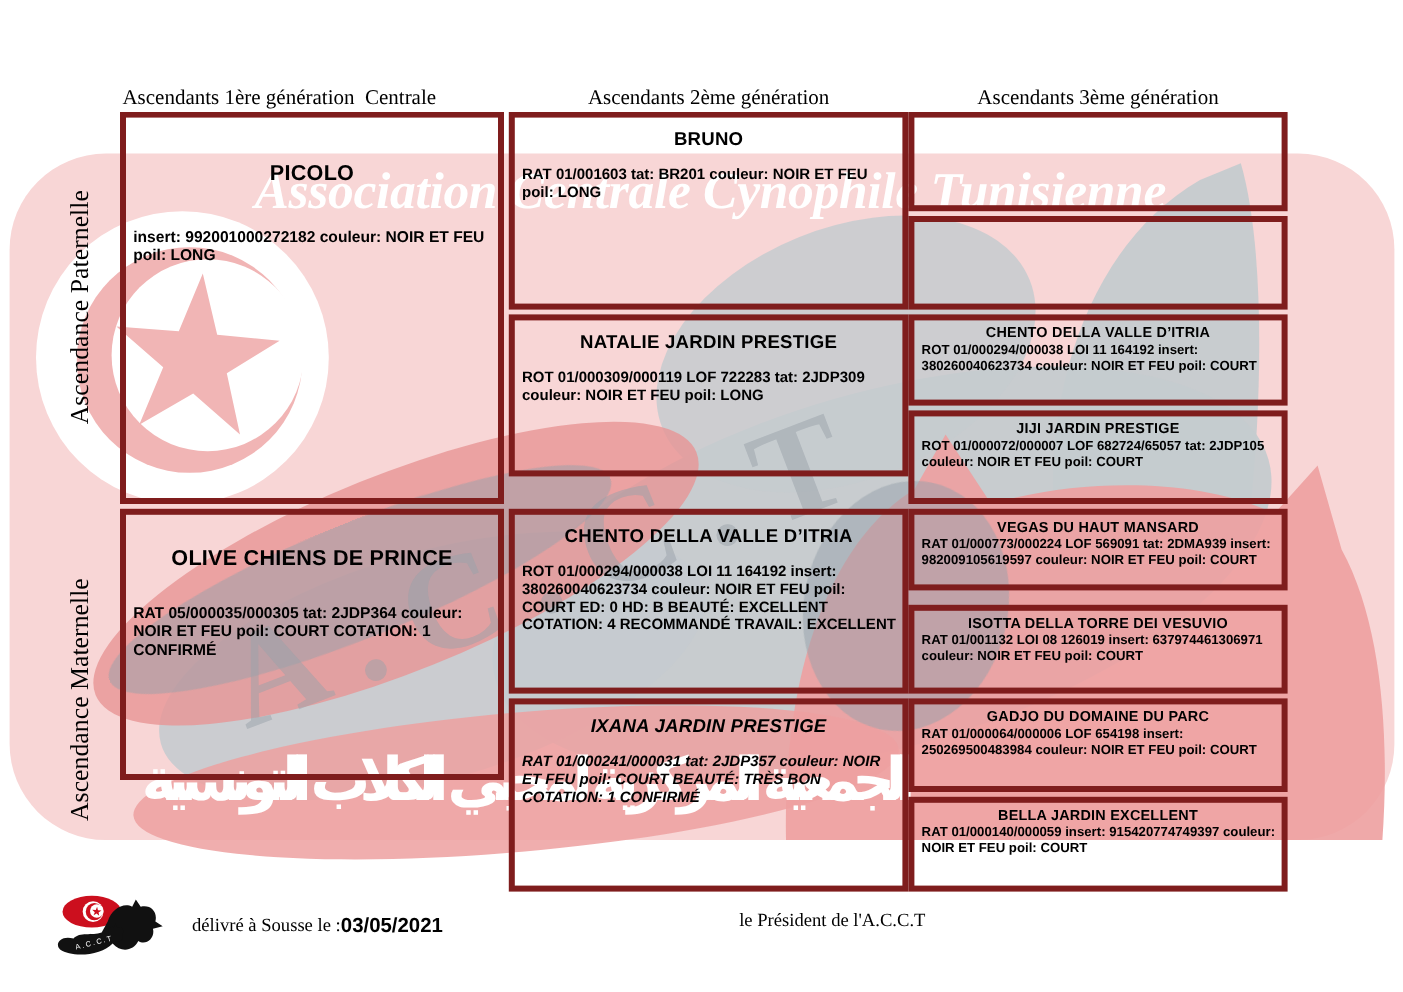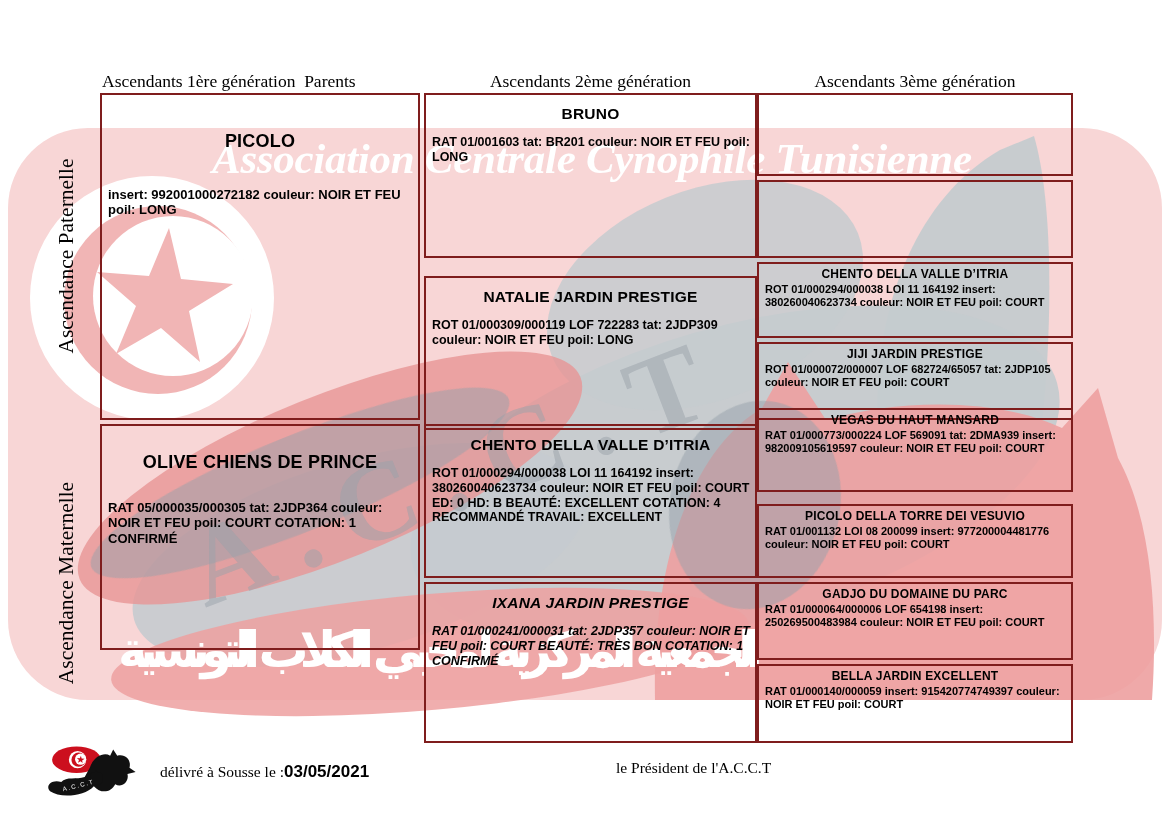--- a/index.html
+++ b/index.html
@@ -12,45 +12,45 @@
   #hdr-gen1{left:102px;width:322px;text-align:left;}
   #hdr-gen2{left:424px;width:333px;text-align:center;}
   #hdr-gen3{left:757px;width:316px;text-align:center;}
 
   .side-label{position:absolute;width:280px;height:26px;text-align:center;
               font-family:"Liberation Serif",serif;font-size:21.5px;color:#000;
               transform:rotate(-90deg);}
   #lbl-paternal{left:-73px;top:243px;}
   #lbl-maternal{left:-73px;top:570px;}
 
-  .box{position:absolute;border:2px solid #7f1d1d;box-sizing:border-box;overflow:hidden;}
+  .box{position:absolute;border:5px solid #7f1d1d;box-sizing:border-box;overflow:hidden;}
   .dog-name{font-weight:bold;text-align:center;color:#000;line-height:1.12;letter-spacing:.2px;}
   .dog-details{font-weight:bold;text-align:left;color:#000;line-height:1.17;padding:0 5px 0 6px;}
 
   #box-sire{left:100px;top:93px;width:320px;height:327px;}
   #box-dam {left:100px;top:424px;width:320px;height:226px;}
   #box-sire .dog-name,#box-dam .dog-name{font-size:18px;}
   #box-sire .dog-details,#box-dam .dog-details{font-size:13px;}
   #box-sire .dog-name{margin-top:36px;} #box-sire .dog-details{margin-top:36px;}
   #box-dam  .dog-name{margin-top:26px;} #box-dam  .dog-details{margin-top:28px;}
 
   .g2{left:424px;width:333px;}
   #box-g2-1{top:93px;height:165px;}
-  #box-g2-2{top:276px;height:154px;}
+  #box-g2-2{top:262px;height:135px;}
   #box-g2-3{top:424px;height:154px;}
   #box-g2-4{top:582px;height:161px;font-style:italic;}
   .g2 .dog-name{font-size:15.5px;margin-top:10px;}
   .g2 .dog-details{font-size:12.5px;margin-top:13px;}
 
   .g3{left:757px;width:316px;}
   #box-g3-1{top:93px;height:83px;}
   #box-g3-2{top:180px;height:78px;}
   #box-g3-3{top:262px;height:76px;}
   #box-g3-4{top:342px;height:78px;}
-  #box-g3-5{top:408px;height:84px;}
+  #box-g3-5{top:424px;height:68px;}
   #box-g3-6{top:504px;height:74px;}
   #box-g3-7{top:582px;height:78px;}
   #box-g3-8{top:664px;height:79px;}
   .g3 .dog-name{font-size:12px;margin-top:4px;}
   .g3 .dog-details{font-size:11px;margin-top:2px;}
 
   .footer-text{position:absolute;color:#000;}
   #issue-label{left:160px;top:763px;font-family:"Liberation Serif",serif;font-size:15.5px;}
   #issue-date{left:284px;top:762px;font-size:17px;font-weight:bold;}
   #president-label{left:616px;top:759px;font-family:"Liberation Serif",serif;font-size:15.5px;}
@@ -86,21 +86,21 @@
     <g fill="#96a1aa" opacity="0.5">
       <ellipse cx="300" cy="483" rx="225" ry="48" transform="rotate(-22 300 483)"></ellipse>
       <ellipse cx="755" cy="505" rx="85" ry="105" transform="rotate(12 755 505)"></ellipse>
     </g>
 
     <text transform="translate(205,608) rotate(-21)" font-family="Liberation Serif, serif" font-size="112" font-weight="bold" fill="#99a1a9" opacity="0.5" letter-spacing="24">A.C.C.T</text>
     <text x="212" y="173" font-family="Liberation Serif, serif" font-style="italic" font-weight="bold" font-size="43" fill="#ffffff" textLength="760">Association Centrale Cynophile Tunisienne</text>
     <text x="118" y="667" font-family="DejaVu Sans, sans-serif" font-weight="bold" font-size="50" fill="#ffffff" textLength="645">الجمعية المركزية لمحبي الكلاب التونسية</text>
   </svg>
 
-  <div class="col-header" id="hdr-gen1">Ascendants 1ère génération  Parents</div>
+  <div class="col-header" id="hdr-gen1">Ascendants 1ère génération  Centrale</div>
   <div class="col-header" id="hdr-gen2">Ascendants 2ème génération</div>
   <div class="col-header" id="hdr-gen3">Ascendants 3ème génération</div>
 
   <div class="side-label" id="lbl-paternal">Ascendance Paternelle</div>
   <div class="side-label" id="lbl-maternal">Ascendance Maternelle</div>
 
   <div class="box" id="box-sire">
     <div class="dog-name">PICOLO</div>
     <div class="dog-details">insert: 992001000272182 couleur: NOIR ET FEU poil: LONG</div>
   </div>
@@ -140,22 +140,22 @@
   </div>
   <div class="box g3" id="box-g3-4">
     <div class="dog-name">JIJI JARDIN PRESTIGE</div>
     <div class="dog-details">ROT 01/000072/000007 LOF 682724/65057 tat: 2JDP105 couleur: NOIR ET FEU poil: COURT</div>
   </div>
   <div class="box g3" id="box-g3-5">
     <div class="dog-name">VEGAS DU HAUT MANSARD</div>
     <div class="dog-details">RAT 01/000773/000224 LOF 569091 tat: 2DMA939 insert: 982009105619597 couleur: NOIR ET FEU poil: COURT</div>
   </div>
   <div class="box g3" id="box-g3-6">
-    <div class="dog-name">PICOLO DELLA TORRE DEI VESUVIO</div>
-    <div class="dog-details">RAT 01/001132 LOI 08 200099 insert: 977200004481776 couleur: NOIR ET FEU poil: COURT</div>
+    <div class="dog-name">ISOTTA DELLA TORRE DEI VESUVIO</div>
+    <div class="dog-details">RAT 01/001132 LOI 08 126019 insert: 637974461306971 couleur: NOIR ET FEU poil: COURT</div>
   </div>
   <div class="box g3" id="box-g3-7">
     <div class="dog-name">GADJO DU DOMAINE DU PARC</div>
     <div class="dog-details">RAT 01/000064/000006 LOF 654198 insert: 250269500483984 couleur: NOIR ET FEU poil: COURT</div>
   </div>
   <div class="box g3" id="box-g3-8">
     <div class="dog-name">BELLA JARDIN EXCELLENT</div>
     <div class="dog-details">RAT 01/000140/000059 insert: 915420774749397 couleur: NOIR ET FEU poil: COURT</div>
   </div>
 

